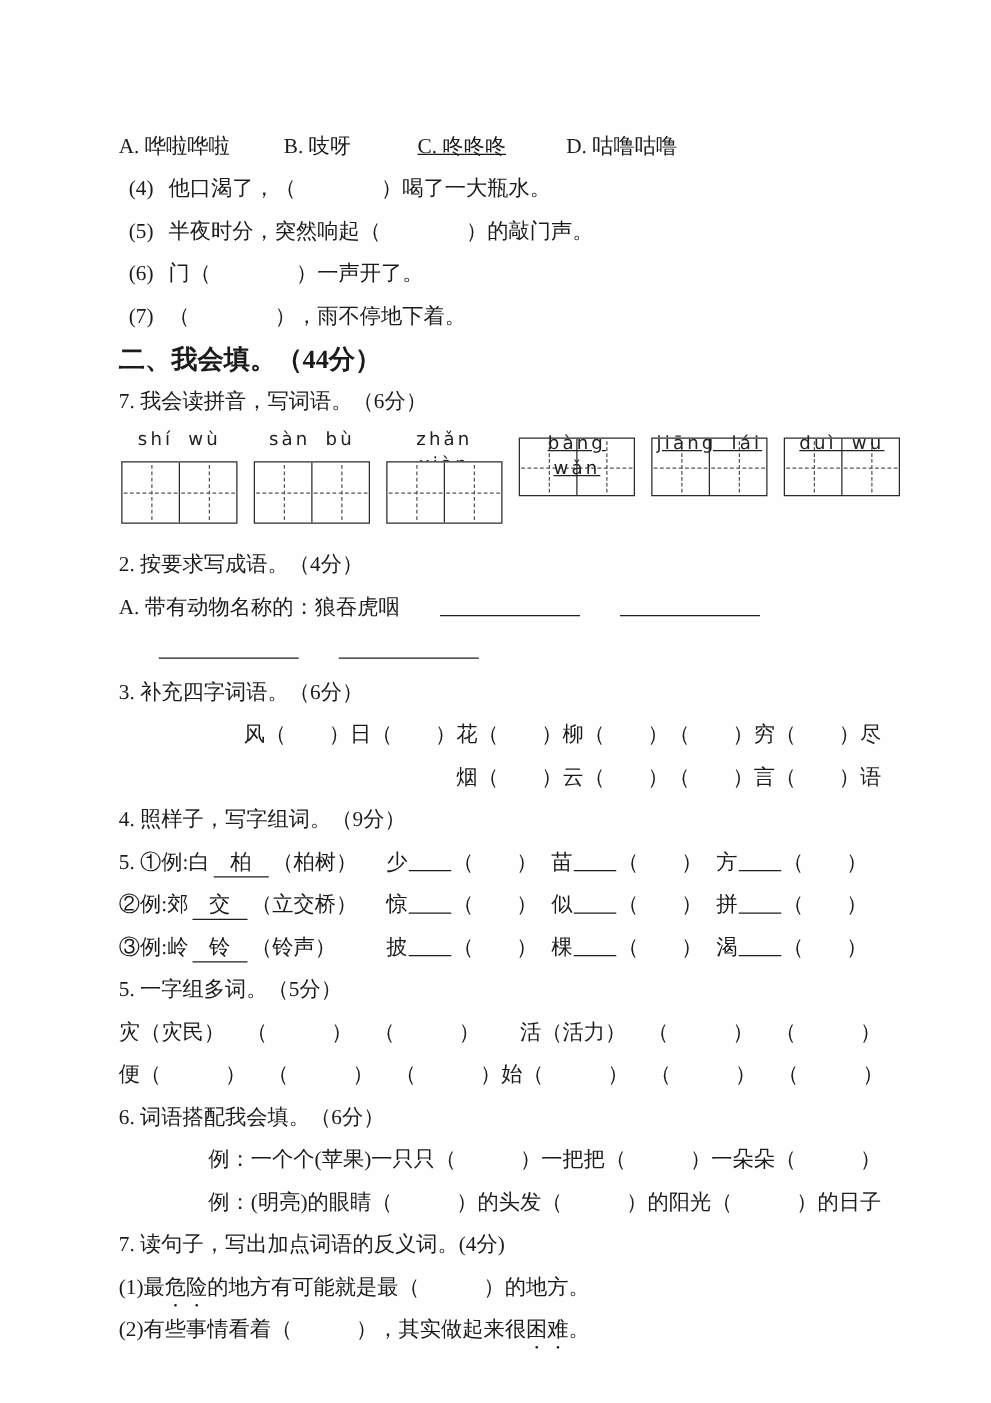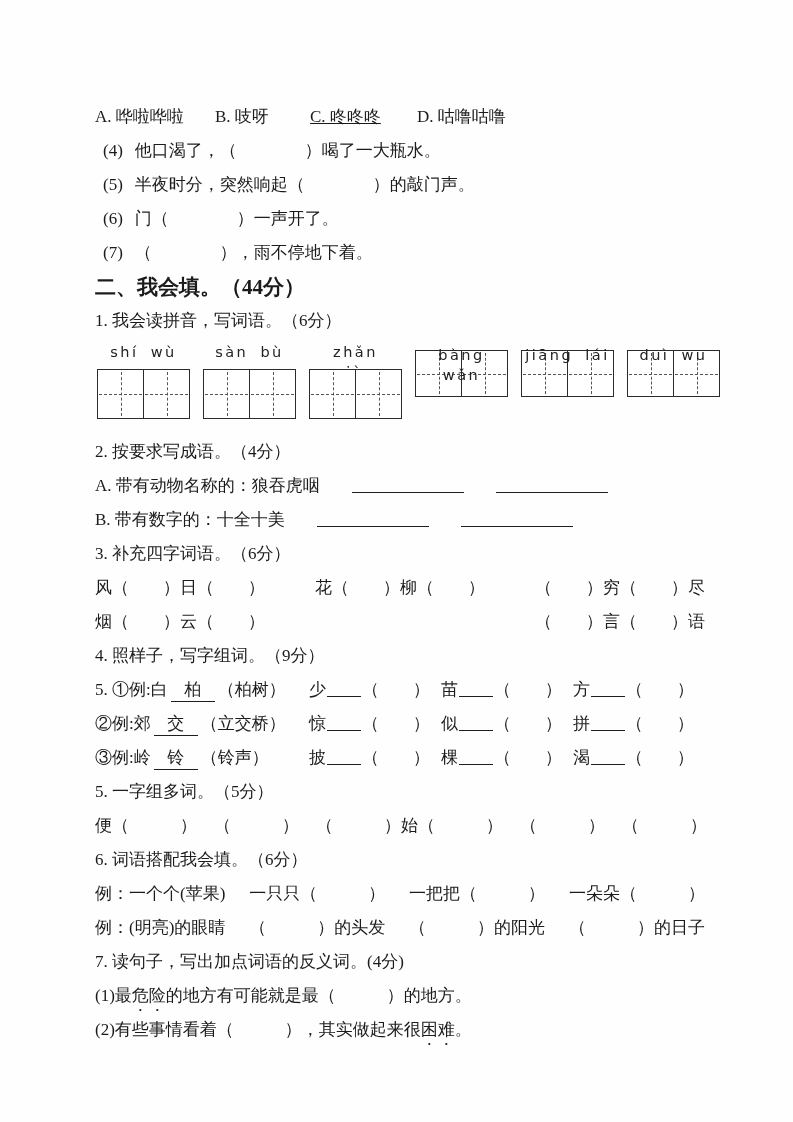--- a/index.html
+++ b/index.html
@@ -8,55 +8,55 @@
        color:#1b1b1b;}
   .sheet{box-sizing:border-box;width:793px;height:1122px;
          background:#fefefe;padding:100px 88px 0 95px;}
   .line{height:34px;line-height:34px;white-space:nowrap;font-size:17px;}
   .sec-title{font-weight:bold;font-size:21px;}
   .indent{padding-left:8px;font-family:Liberation Serif, serif;}
   .num{margin-right:12px;}
   .numtight{margin-right:0;}
 
   
-  .choices{display:flex;}
+  .choices{display:flex;gap:12px;}
   .choices .choice{display:inline-block;}
   .choices .choice:nth-child(1){width:120px;}
   .choices .choice:nth-child(2){width:95px;}
   .choices .choice:nth-child(3){width:107px;text-decoration:underline;}
 
   
   .q1-groups{display:flex;align-items:flex-end;gap:13px;margin:4px 0 16px 2px;}
   .pin-group{display:flex;flex-direction:column;}
   .pinyin{font-family:"DejaVu Sans","Liberation Sans",sans-serif;
           font-size:14.5px;letter-spacing:2.5px;word-spacing:5px;
           text-align:center;line-height:20px;height:20px;margin-bottom:7px;
           color:#222;}
   .tzg{display:flex;border:1.5px solid #2b2b2b;background:#fff;}
   .tzg .cell{width:45px;height:48px;position:relative;}
   .tzg .cell + .cell{border-left:1.5px solid #2b2b2b;}
   .tzg .cell::before{content:"";position:absolute;left:50%;top:2px;bottom:2px;
                      border-left:1px dashed #555;}
   .tzg .cell::after{content:"";position:absolute;top:50%;left:1px;right:1px;
                     border-top:1px dashed #555;}
   .pin-group.raised{position:relative;margin-bottom:22px;}
-  .pin-group.raised .pinyin{margin-bottom:-15px;position:relative;z-index:2;}
+  .pin-group.raised .pinyin{margin-bottom:-15px;position:relative;z-index:2;text-decoration:underline;}
   .pin-group.raised .tzg .cell{height:45px;}
 
   
   .blank-ul{display:inline-block;width:112px;height:16px;
             border-bottom:1.4px solid #1e1e1e;vertical-align:-2px;}
   .blank-ul.long{margin-left:32px;}
   .ans-ul{display:inline-block;min-width:44px;line-height:22px;height:22px;
           text-align:center;border-bottom:1.4px solid #1e1e1e;margin:0 3px;}
   .small-ul{display:inline-block;width:34px;height:16px;
             border-bottom:1.4px solid #1e1e1e;vertical-align:-2px;margin:0 1px;}
 
   
-  .spread{display:flex;justify-content:space-between;}
+  .spread{display:flex;justify-content:flex-end;}
   .q4-row{display:flex;}
   .q4-ex{display:inline-block;width:214px;}
   .q4-item{display:inline-block;width:132px;}
   .q4-item:last-child{width:auto;}
   .q5-row{display:flex;}
   .q5-left{display:inline-block;width:328px;}
 
   
   .emph{-webkit-text-emphasis:filled dot;
         -webkit-text-emphasis-position:under right;
@@ -83,21 +83,21 @@
   </div>
   <div class="line indent">
     <span class="num">(6)</span><span>门（　　　　）一声开了。</span>
   </div>
   <div class="line indent">
     <span class="num">(7)</span><span>（　　　　），雨不停地下着。</span>
   </div>
 
   <div class="line sec-title">二、我会填。（44分）</div>
 
-  <div class="line">1. 我会读拼音，写词语。（6分）</div>
+  <div class="line">7. 我会读拼音，写词语。（6分）</div>
   <div class="q1-groups">
     <div class="pin-group">
       <div class="pinyin">shí wù</div>
       <div class="tzg">
           <div class="cell"></div>
           <div class="cell"></div>
         </div>
     </div>
     <div class="pin-group">
       <div class="pinyin">sàn bù</div>
@@ -134,21 +134,21 @@
           <div class="cell"></div>
         </div>
     </div>
   </div>
 
   <div class="line">2. 按要求写成语。（4分）</div>
   <div class="line">
     <span>A. 带有动物名称的：狼吞虎咽</span><span class="blank-ul long"></span><span class="blank-ul long"></span>
   </div>
   <div class="line">
-    <span>B. 带有数字的：十全十美</span><span class="blank-ul long"></span><span class="blank-ul long"></span>
+    <span class="blank-ul long"></span><span class="blank-ul long"></span>
   </div>
 
   <div class="line">3. 补充四字词语。（6分）</div>
   <div class="line spread">
     <span>风（　　）日（　　）</span>
     <span>花（　　）柳（　　）</span>
     <span>（　　）穷（　　）尽</span>
   </div>
   <div class="line spread">
     <span>烟（　　）云（　　）</span>
@@ -170,20 +170,24 @@
   </div>
   <div class="line q4-row">
     <span class="q4-ex"><span>③例:岭</span><span class="ans-ul">铃</span><span>（铃声）</span></span>
     <span class="q4-item"><span>披</span><span class="small-ul"></span><span>（　　）</span></span>
     <span class="q4-item"><span>棵</span><span class="small-ul"></span><span>（　　）</span></span>
     <span class="q4-item"><span>渴</span><span class="small-ul"></span><span>（　　）</span></span>
   </div>
 
   <div class="line">5. 一字组多词。（5分）</div>
   <div class="line q5-row">
+    <span class="q5-left">灾（灾民）　（　　　）　（　　　）</span>
+    <span>活（活力）　（　　　）　（　　　）</span>
+  </div>
+  <div class="line q5-row">
     <span class="q5-left">便（　　　）　（　　　）　（　　　）</span>
     <span>始（　　　）　（　　　）　（　　　）</span>
   </div>
 
   <div class="line">6. 词语搭配我会填。（6分）</div>
   <div class="line spread">
     <span>例：一个个(苹果)</span>
     <span>一只只（　　　）</span>
     <span>一把把（　　　）</span>
     <span>一朵朵（　　　）</span>

